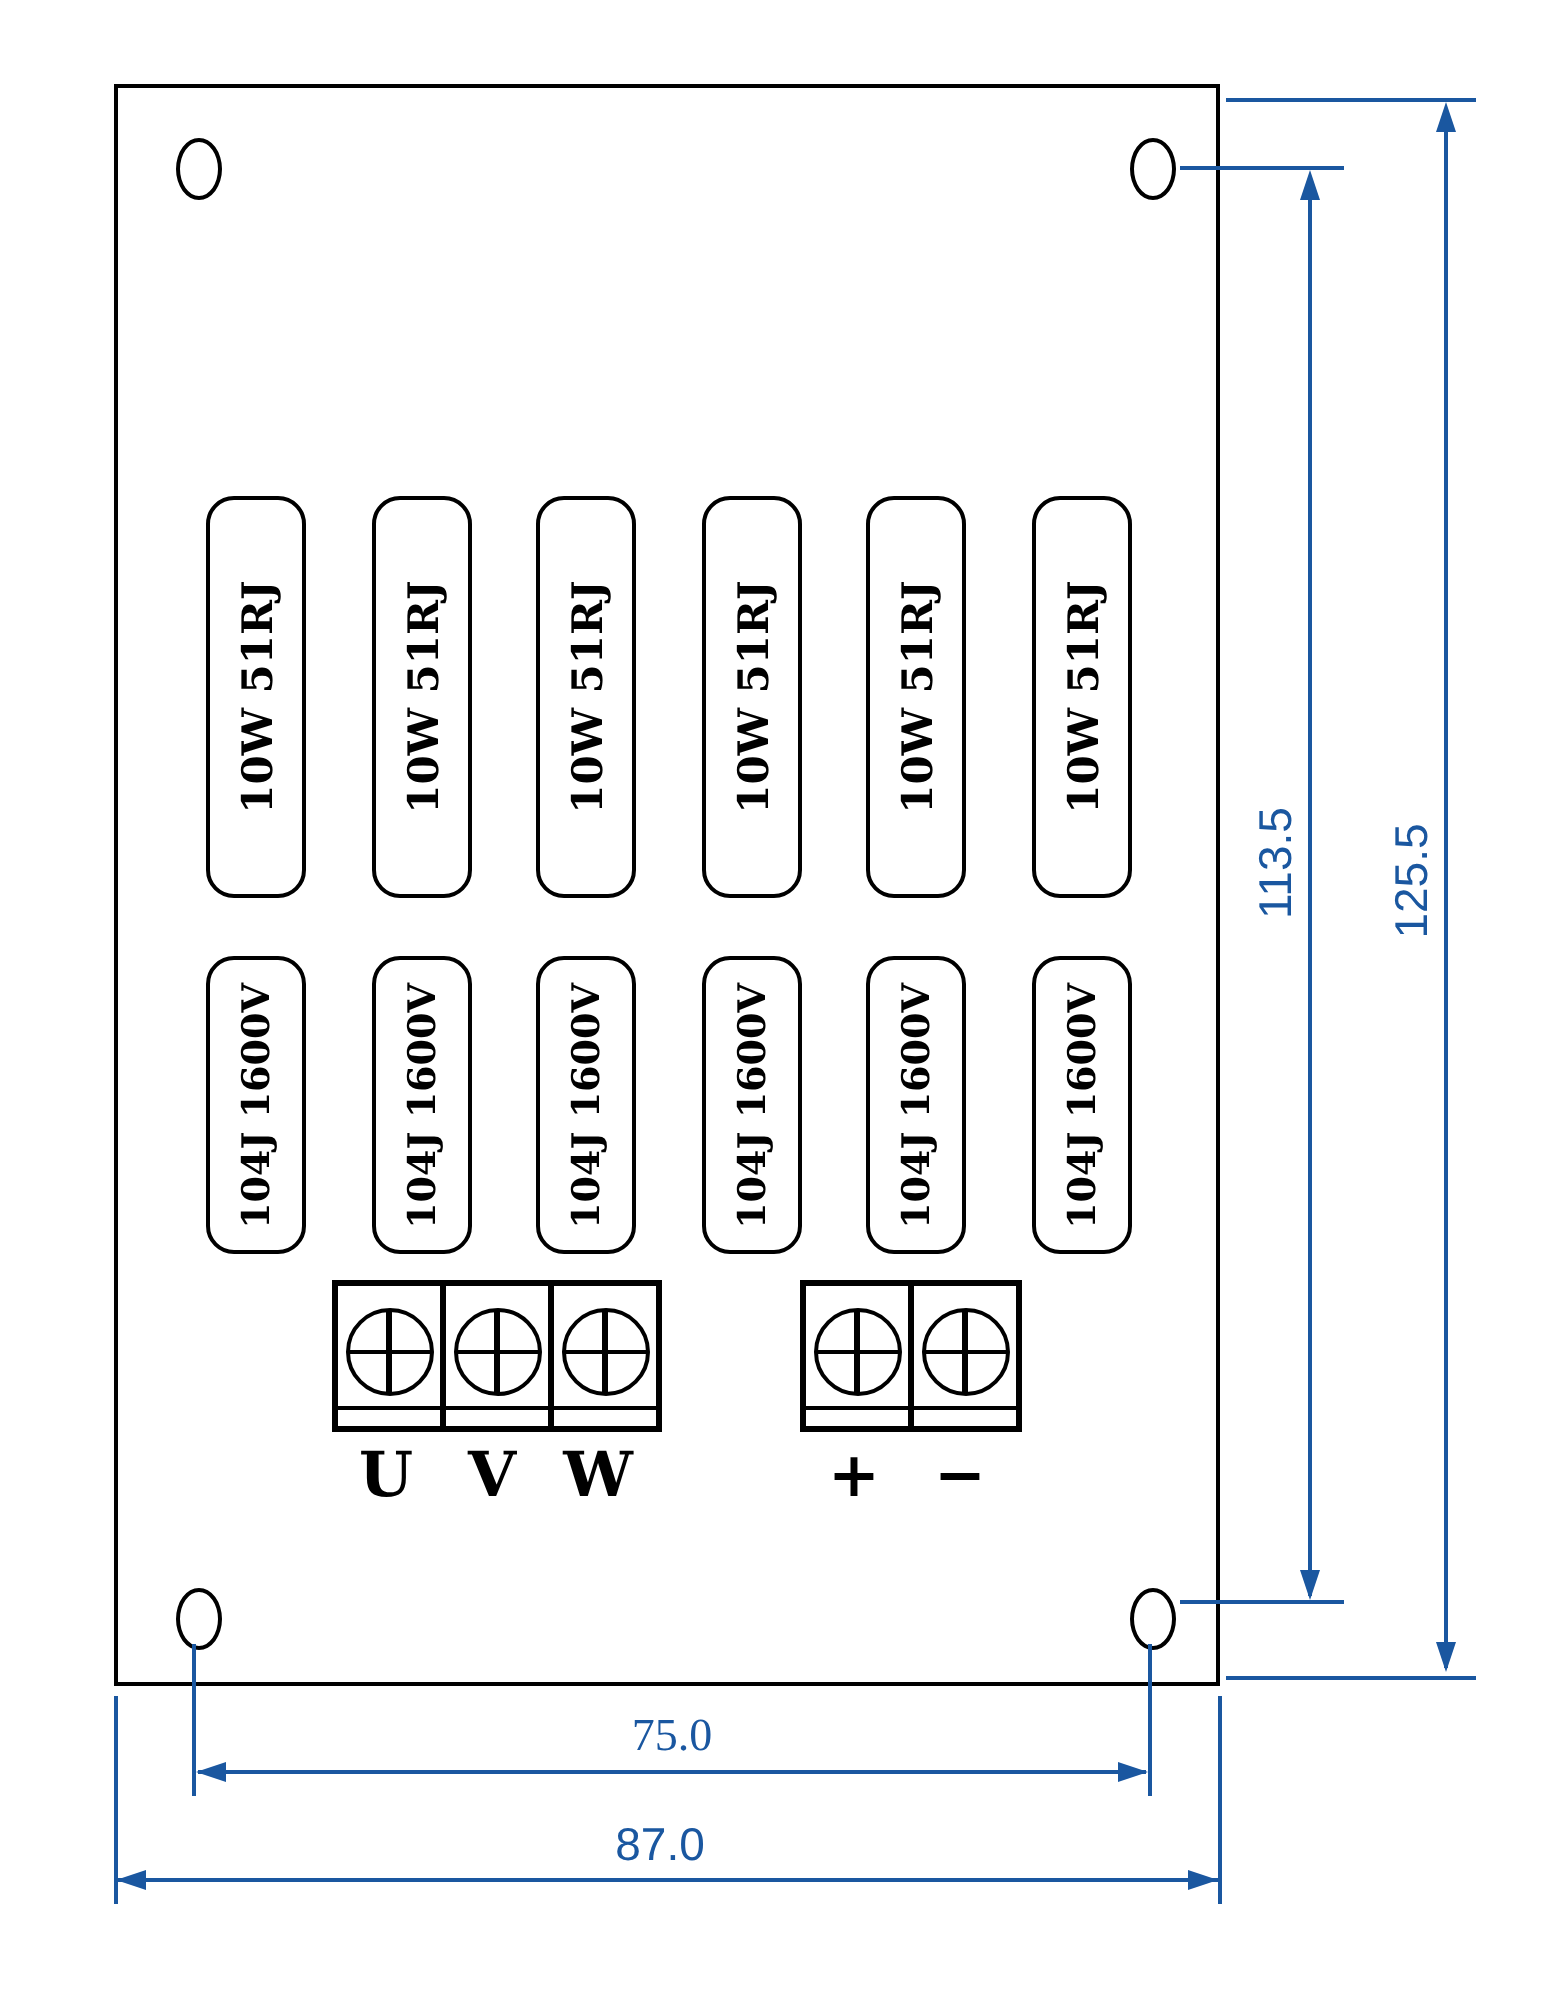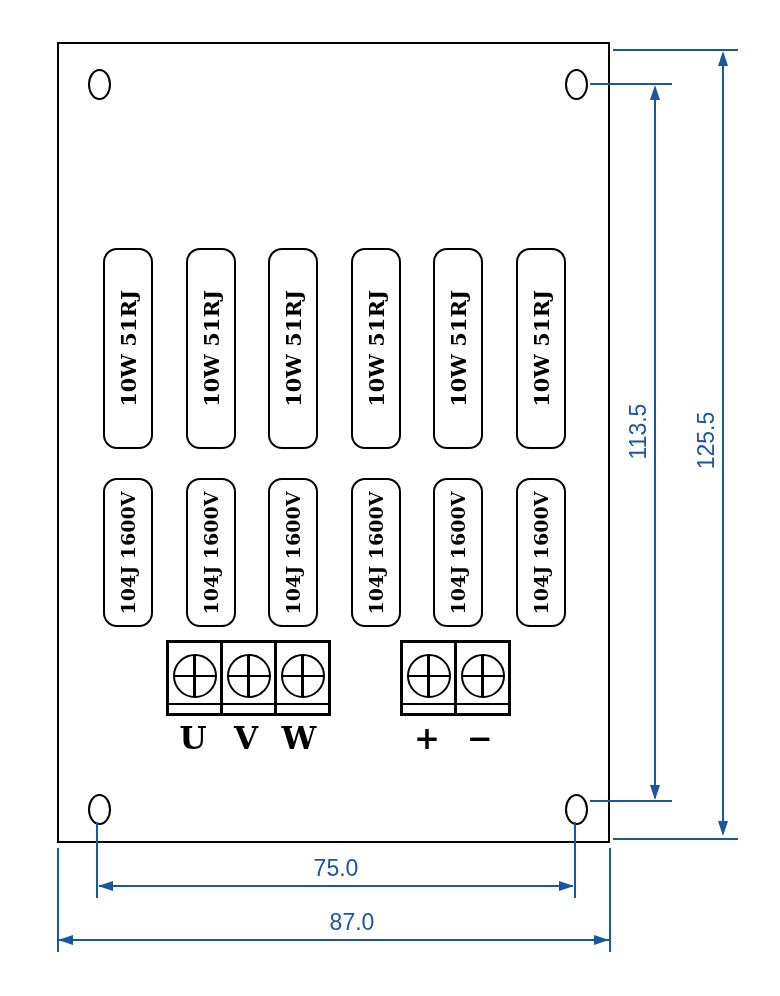--- a/index.html
+++ b/index.html
@@ -137,22 +137,22 @@
   <div class="dline" style="left:722px; top:54px;  width:2px; height:780px;"></div>
   <div class="arr up" style="left:718px; top:51px;"></div>
   <div class="arr down" style="left:718px; top:821px;"></div>
   <div class="dimtext v" style="left:666px; top:427px; width:80px;">125.5</div>
 
   <div class="dline" style="left:96px;  top:822px; width:2px; height:76px;"></div>
   <div class="dline" style="left:574px; top:822px; width:2px; height:76px;"></div>
   <div class="dline" style="left:99px;  top:885px; width:474px; height:2px;"></div>
   <div class="arr left" style="left:98px;  top:881px;"></div>
   <div class="arr right" style="left:559px; top:881px;"></div>
-  <div class="dimtext" style="left:286px; top:855px; width:100px;">75.0</div>
+  <div class="dimtext" style="left:286px; top:855px; width:100px;font-family:Liberation Serif, serif;">75.0</div>
 
   <div class="dline" style="left:57px;  top:848px; width:2px; height:104px;"></div>
   <div class="dline" style="left:609px; top:848px; width:2px; height:104px;"></div>
   <div class="dline" style="left:59px;  top:939px; width:550px; height:2px;"></div>
   <div class="arr left" style="left:58px;  top:935px;"></div>
   <div class="arr right" style="left:594px; top:935px;"></div>
-  <div class="dimtext" style="left:302px; top:909px; width:100px;">87.0</div>
+  <div class="dimtext" style="left:280px; top:909px; width:100px;">87.0</div>
 
 </div>
 
 </body></html>

